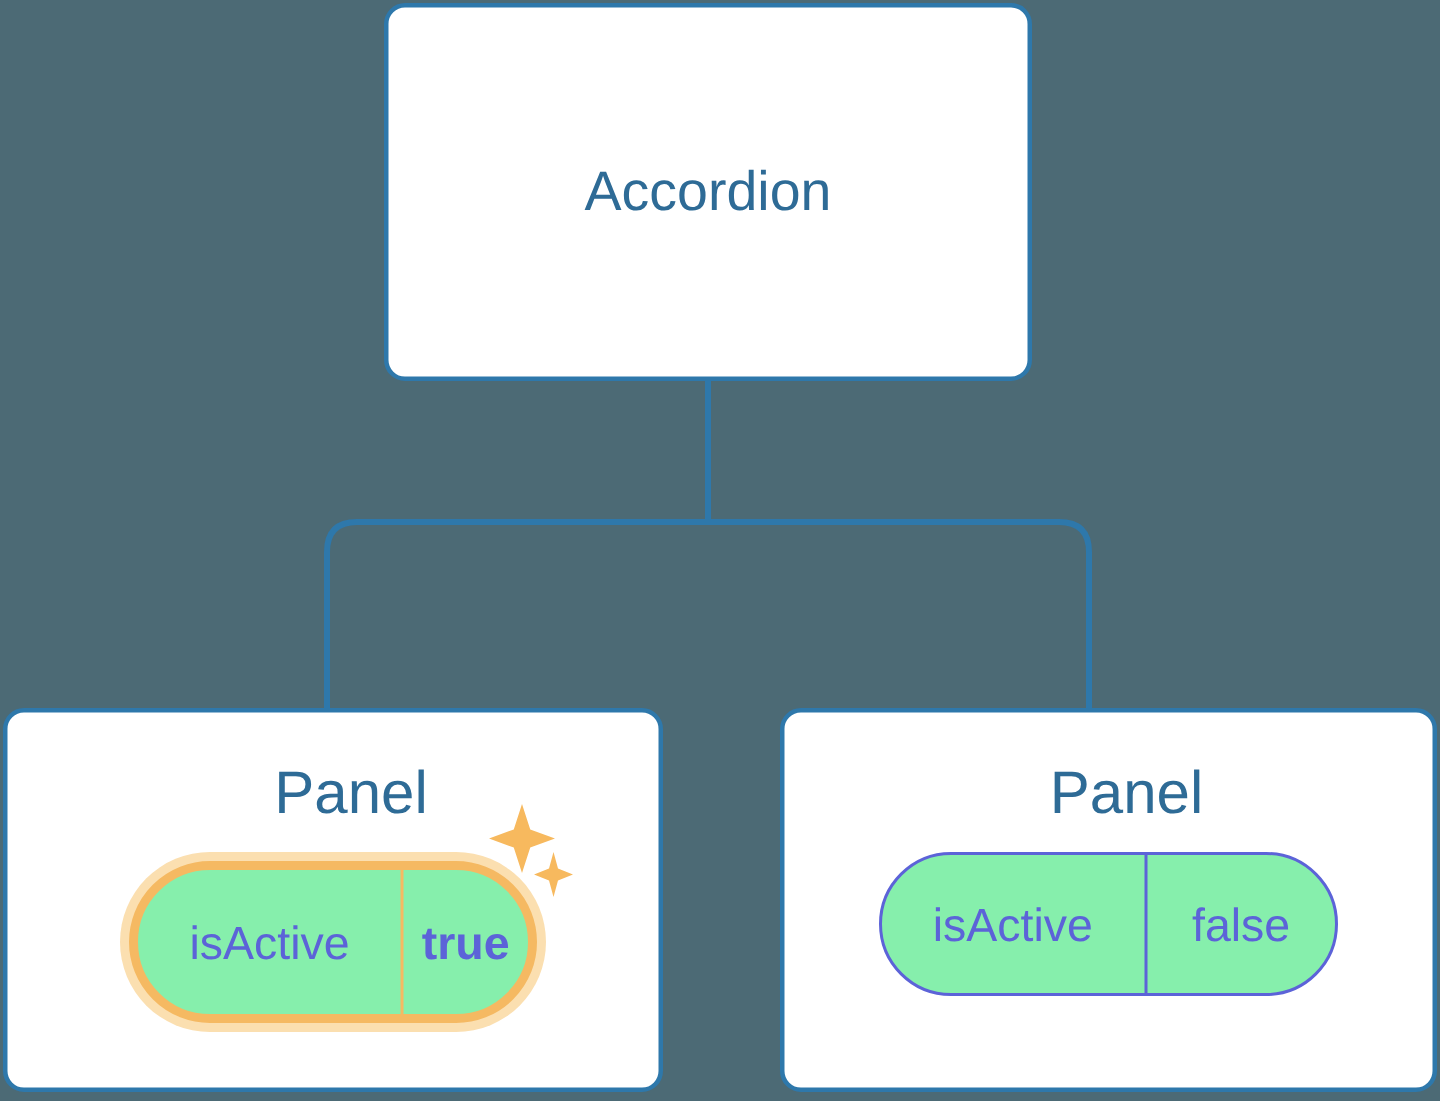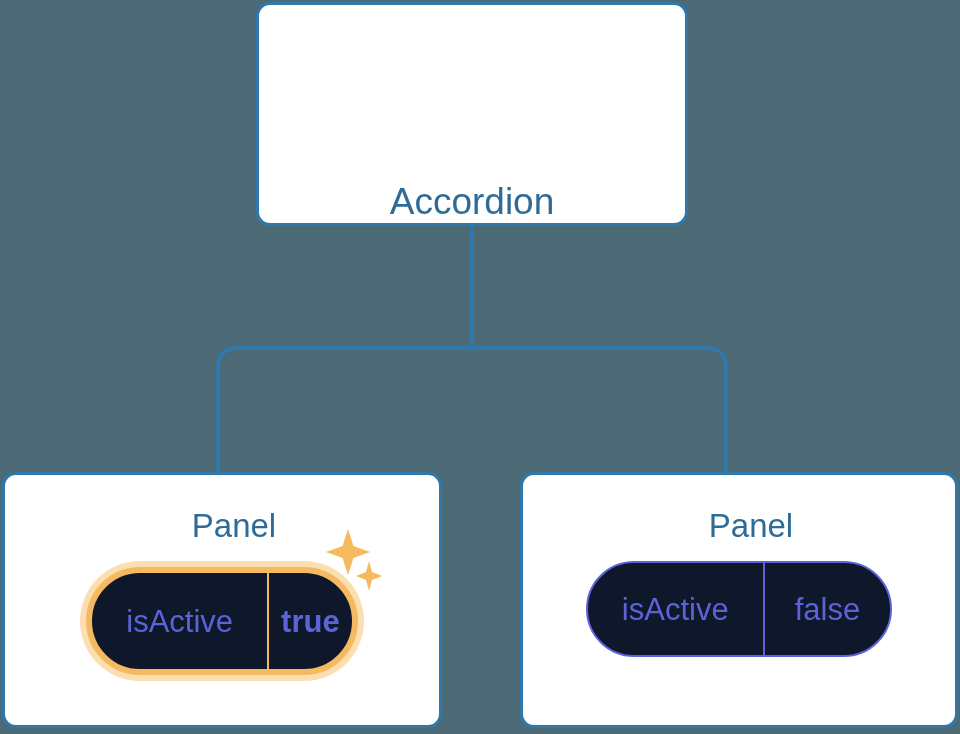--- a/index.html
+++ b/index.html
@@ -36,23 +36,23 @@
     background: #ffffff;
     border: 3px solid #2e78ab;
     border-radius: 14px;
     box-sizing: border-box;
     overflow: visible;
   }
   #node-accordion {
     left: 256px;
     top: 2px;
     width: 432px;
-    height: 224px;
+    height: 252px;
     display: flex;
-    align-items: flex-end;
+    align-items: center;
     justify-content: center;
   }
   #node-panel-left {
     left: 2px;
     top: 472px;
     width: 440px;
     height: 256px;
   }
   #node-panel-right {
     left: 520px;
@@ -71,32 +71,32 @@
   .panel-body {
     position: relative;
     width: 100%;
     height: 100%;
     box-sizing: border-box;
     padding-top: 32px;
     display: flex;
     flex-direction: column;
     align-items: center;
   }
-  .panel-body .node-title { font-size: 33px; margin-left: 24px; }
+  .panel-body .node-title { font-size: 40px; margin-left: 24px; }
 
   
   .pill-wrap {
     position: relative;
     margin-top: 16px;
   }
   .pill {
     position: relative;
     display: flex;
     align-items: stretch;
-    background: #0f172a;
+    background: #86efac;
     box-sizing: border-box;
     border-radius: 999px;
     justify-content: flex-end;
   }
   .pill-key, .pill-val {
     display: flex;
     align-items: center;
     justify-content: center;
     white-space: nowrap;
     color: #5c63d8;

